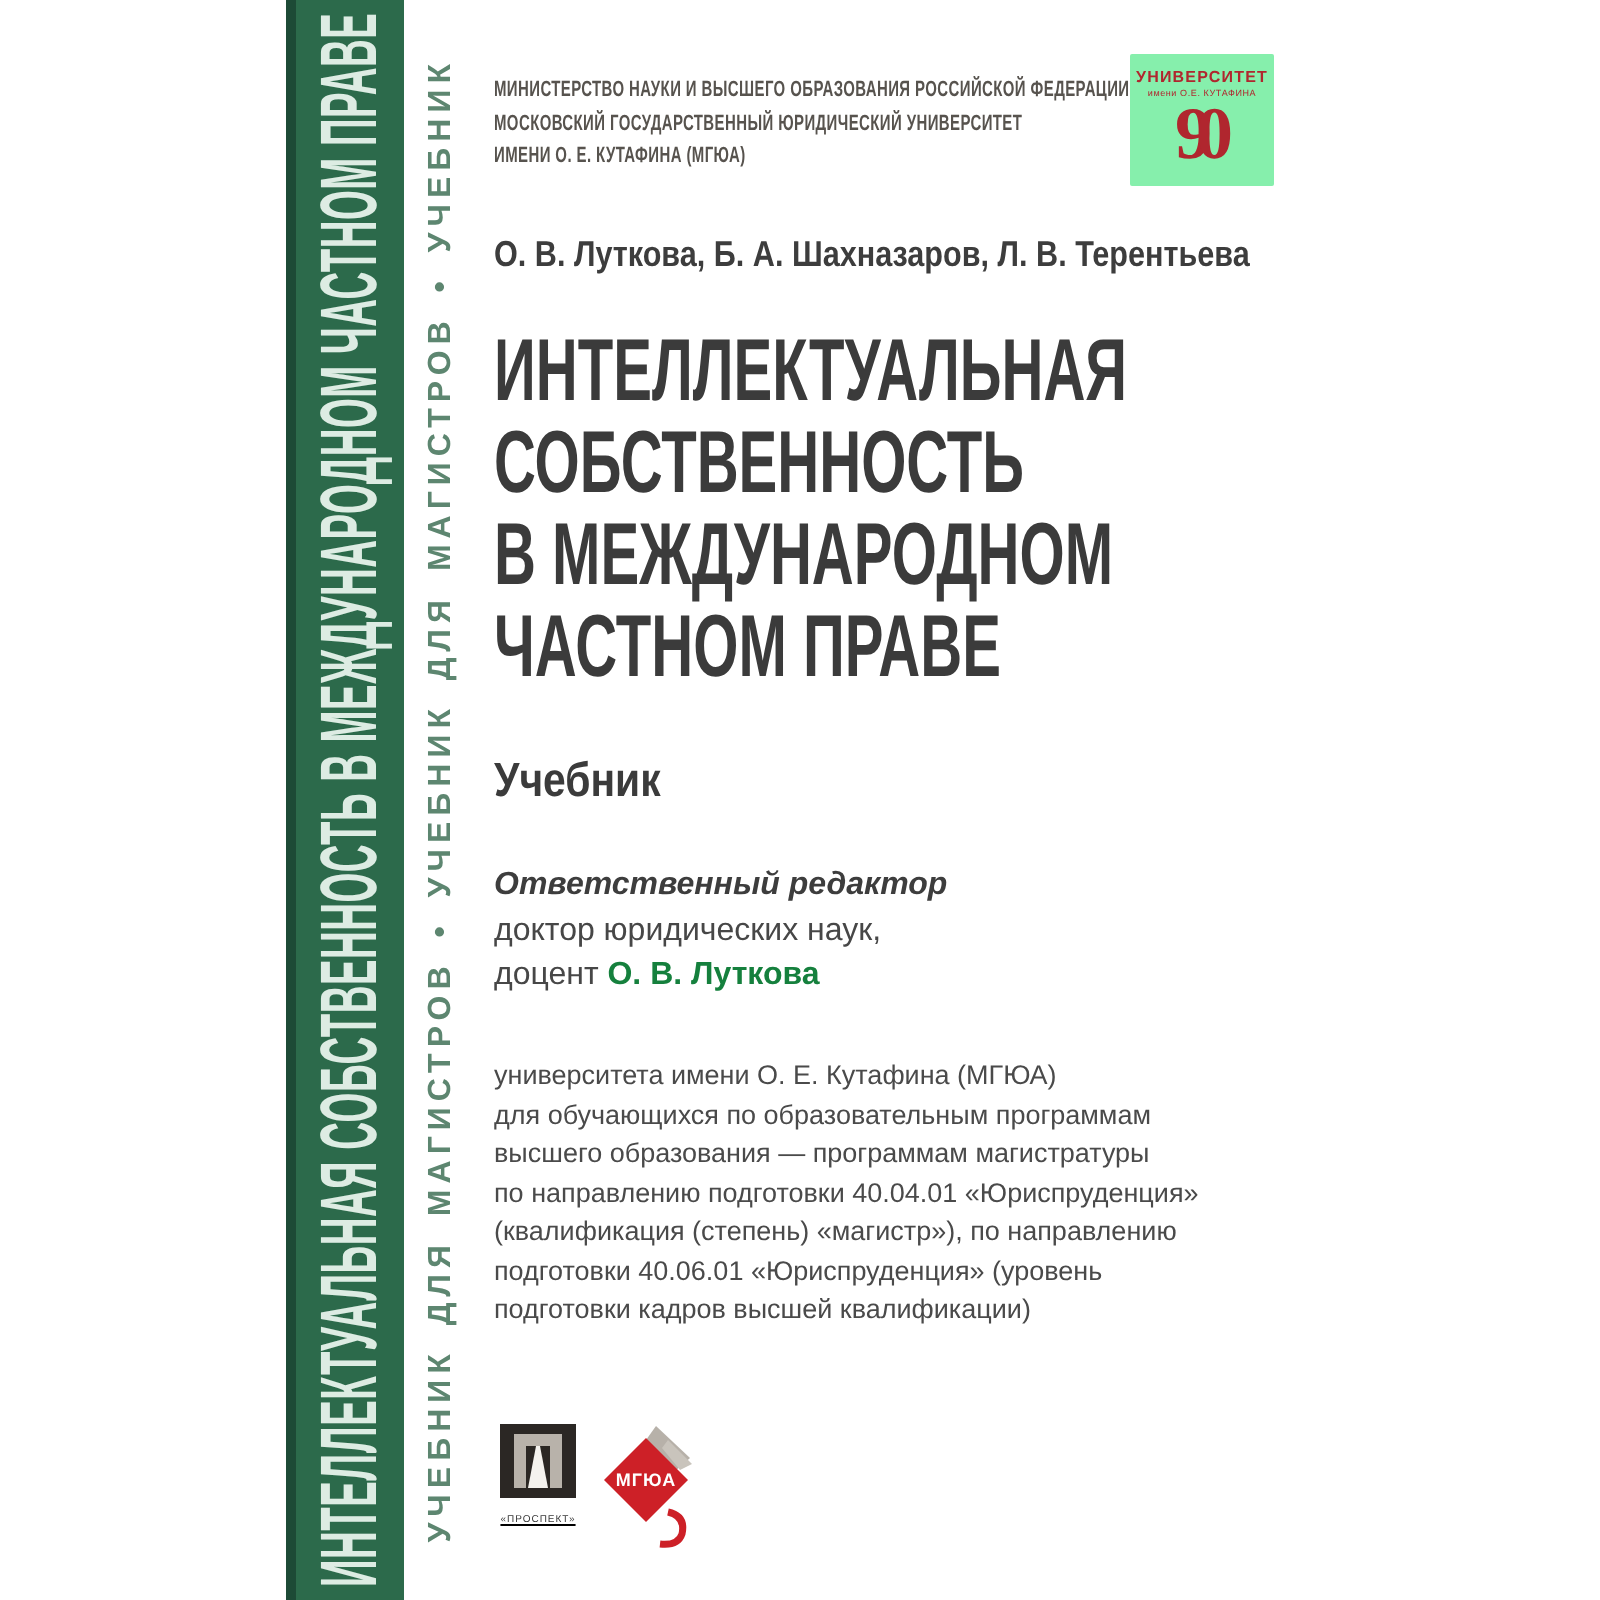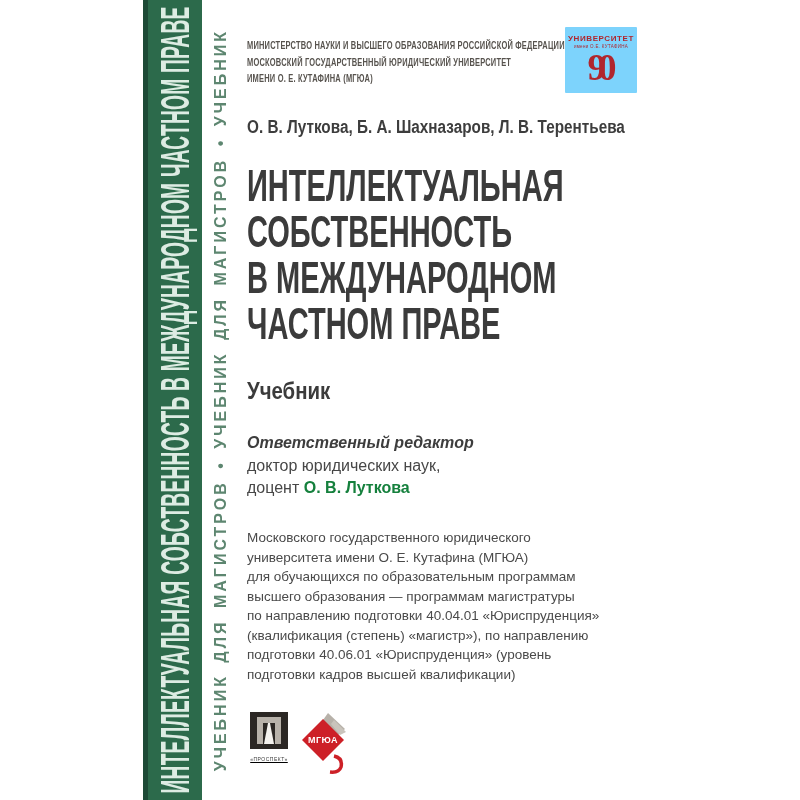--- a/index.html
+++ b/index.html
@@ -22,21 +22,21 @@
                font-weight:bold;font-size:16px;letter-spacing:3px;word-spacing:4px;
                white-space:nowrap;color:#5d8670;}
 
   
   .content{position:absolute;left:247px;top:0;width:413px;height:800px;}
 
   .ministry{position:absolute;left:0;top:37px;transform:scaleX(0.68);transform-origin:left top;
             font-weight:bold;font-size:11px;line-height:16.5px;letter-spacing:0.3px;
             color:#57534e;white-space:nowrap;}
 
-  .badge{position:absolute;left:318px;top:27px;width:72px;height:66px;background:#7dd3fc;
+  .badge{position:absolute;left:318px;top:27px;width:72px;height:66px;background:#86efac;
          text-align:center;box-sizing:border-box;padding-top:7px;border-radius:1px;}
   .badge-title{font-weight:bold;font-size:8px;letter-spacing:0.6px;color:#b0262e;}
   .badge-sub{font-size:4.5px;letter-spacing:0.3px;color:#b0262e;margin-top:1px;}
   .badge-num{font-family:"Liberation Serif",serif;font-weight:bold;font-size:37px;line-height:36px;
              letter-spacing:-8px;color:#b0262e;margin-top:1px;text-indent:-6px;}
 
   .authors{position:absolute;left:0;top:117px;transform:scaleX(0.85);transform-origin:left top;
            font-weight:bold;font-size:18px;color:#3d3d3d;white-space:nowrap;}
 
   .book-title{position:absolute;left:0;top:163px;transform:scaleX(0.66);transform-origin:left top;
@@ -95,21 +95,20 @@
 
     <div class="subtitle">Учебник</div>
 
     <div class="editor">
       <div class="head">Ответственный редактор</div>
       <div>доктор юридических наук,</div>
       <div><span>доцент </span><span class="name">О. В. Луткова</span></div>
     </div>
 
     <div class="reco">
-      <div>Московского государственного юридического</div>
       <div>университета имени О. Е. Кутафина (МГЮА)</div>
       <div>для обучающихся по образовательным программам</div>
       <div>высшего образования — программам магистратуры</div>
       <div>по направлению подготовки 40.04.01 «Юриспруденция»</div>
       <div>(квалификация (степень) «магистр»), по направлению</div>
       <div>подготовки 40.06.01 «Юриспруденция» (уровень</div>
       <div>подготовки кадров высшей квалификации)</div>
     </div>
 
     <div class="logos">

